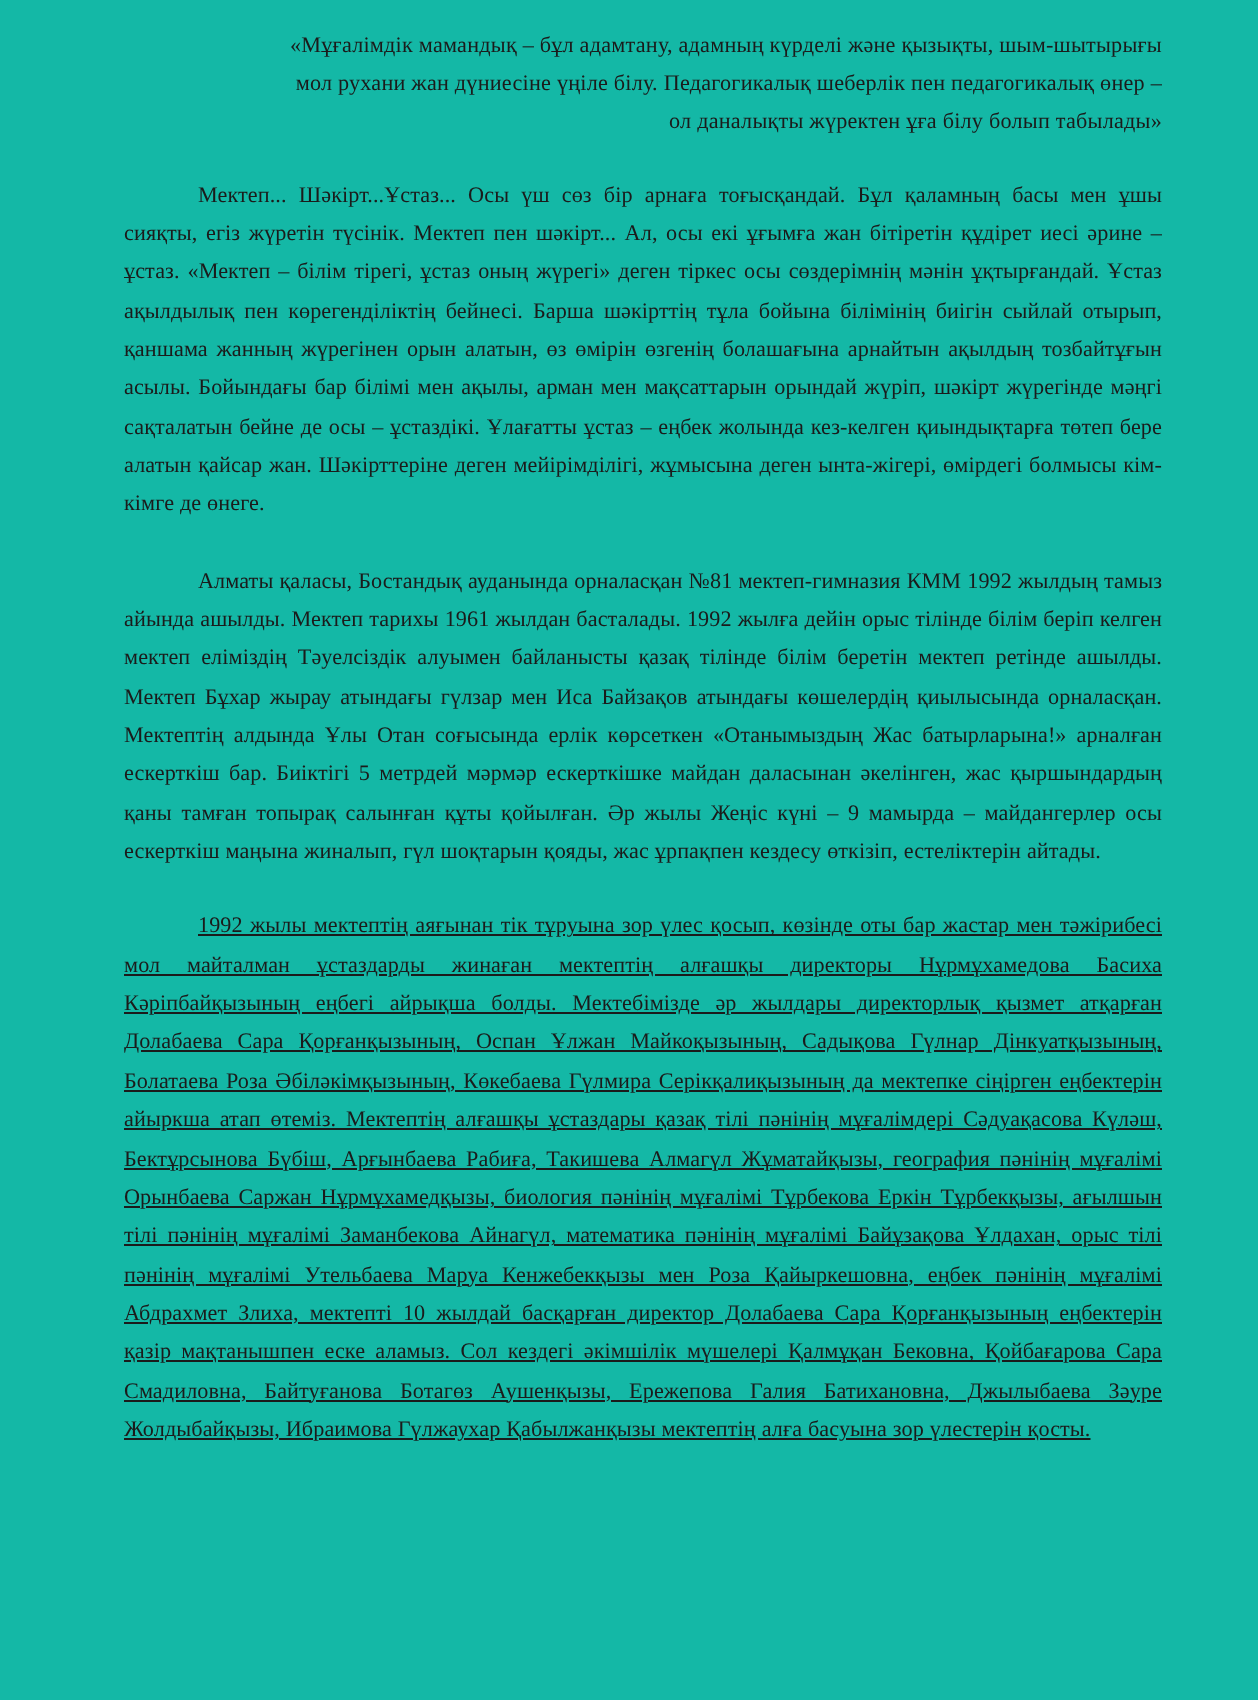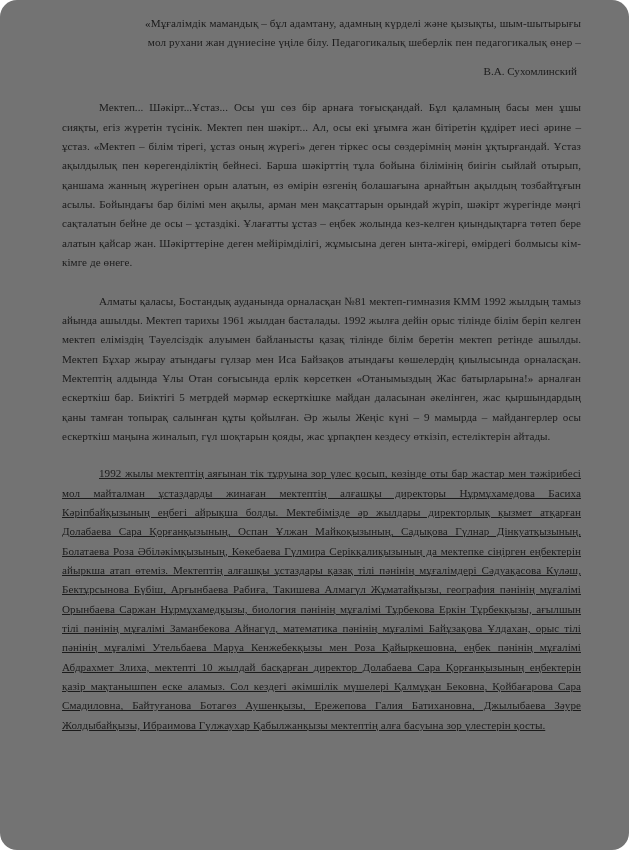--- a/index.html
+++ b/index.html
@@ -13,22 +13,21 @@
     overflow: hidden;
     font-family: "Liberation Serif", "DejaVu Serif", serif;
     color: #1b1b1b;
   }
   .page {
     position: relative;
     width: 629px;
     height: 850px;
     box-sizing: border-box;
     padding: 14px 48px 0 62px;
-    background: #737373;
-    border-radius: 17px;
+    background: #14b8a6;
   }
   .epigraph {
     font-size: 11.1px;
     line-height: 19.2px;
     text-align: justify;
     text-align-last: right;
     margin: 0 0 0 0;
     letter-spacing: 0.01em;
   }
   .epigraph .l1 { display: block; text-align: justify; }
@@ -56,23 +55,23 @@
   .body-par.p3 { margin-top: 18px; text-decoration: underline; }
 </style>
 </head>
 <body>
 
 <div class="page">
 
   <div class="epigraph">
     <span class="l1">«Мұғалімдік мамандық – бұл адамтану, адамның күрделі және қызықты, шым-шытырығы</span>
     <span class="l2">мол рухани жан дүниесіне үңіле білу.  Педагогикалық шеберлік пен педагогикалық өнер –</span>
+    <span class="l3">ол даналықты жүректен ұға білу болып табылады»</span>
   </div>
 
-  <div class="author">В.А. Сухомлинский</div>
 
   <p class="body-par p1">Мектеп... Шәкірт...Ұстаз... Осы үш сөз бір арнаға тоғысқандай. Бұл қаламның басы мен ұшы сияқты, егіз жүретін түсінік. Мектеп пен шәкірт... Ал, осы екі ұғымға жан бітіретін құдірет иесі әрине – ұстаз. «Мектеп – білім тірегі, ұстаз оның жүрегі» деген тіркес осы сөздерімнің мәнін ұқтырғандай. Ұстаз ақылдылық пен көрегенділіктің бейнесі. Барша шәкірттің тұла бойына білімінің биігін сыйлай отырып, қаншама жанның жүрегінен орын алатын, өз өмірін өзгенің болашағына арнайтын ақылдың тозбайтұғын асылы. Бойындағы бар білімі мен ақылы, арман мен мақсаттарын орындай жүріп, шәкірт жүрегінде мәңгі сақталатын бейне де осы – ұстаздікі.  Ұлағатты ұстаз – еңбек жолында кез-келген қиындықтарға төтеп бере алатын қайсар жан. Шәкірттеріне деген мейірімділігі, жұмысына деген ынта-жігері, өмірдегі болмысы кім-кімге де өнеге.</p>
 
   <p class="body-par p2">Алматы қаласы, Бостандық ауданында орналасқан №81 мектеп-гимназия КММ 1992 жылдың тамыз айында ашылды. Мектеп тарихы 1961  жылдан басталады. 1992 жылға дейін орыс тілінде білім беріп келген мектеп еліміздің Тәуелсіздік алуымен байланысты қазақ тілінде білім беретін мектеп ретінде ашылды. Мектеп Бұхар жырау атындағы гүлзар мен Иса Байзақов атындағы көшелердің қиылысында орналасқан. Мектептің алдында Ұлы Отан соғысында ерлік көрсеткен «Отанымыздың Жас батырларына!» арналған ескерткіш  бар. Биіктігі 5 метрдей мәрмәр  ескерткішке майдан даласынан әкелінген, жас қыршындардың қаны тамған топырақ салынған құты қойылған. Әр жылы Жеңіс күні – 9 мамырда – майдангерлер осы ескерткіш маңына жиналып, гүл шоқтарын қояды, жас ұрпақпен кездесу өткізіп, естеліктерін айтады.</p>
 
   <p class="body-par p3">1992 жылы мектептің аяғынан тік тұруына зор үлес қосып, көзінде оты бар жастар мен тәжірибесі мол майталман ұстаздарды жинаған мектептің алғашқы директоры Нұрмұхамедова Басиха Кәріпбайқызының еңбегі айрықша болды. Мектебімізде әр жылдары директорлық қызмет атқарған Долабаева Сара Қорғанқызының, Оспан Ұлжан Майкоқызының,  Садықова Гүлнар Дінкуатқызының, Болатаева Роза Әбіләкімқызының, Көкебаева Гүлмира Серікқалиқызының да мектепке сіңірген еңбектерін айыркша атап өтеміз. Мектептің алғашқы ұстаздары қазақ тілі пәнінің мұғалімдері Сәдуақасова Күләш, Бектұрсынова Бүбіш, Арғынбаева Рабиға, Такишева Алмагүл Жұматайқызы, география пәнінің мұғалімі Орынбаева Саржан Нұрмұхамедқызы, биология пәнінің мұғалімі Тұрбекова Еркін Тұрбекқызы, ағылшын тілі пәнінің мұғалімі Заманбекова Айнагүл, математика пәнінің мұғалімі Байұзақова Ұлдахан, орыс тілі пәнінің  мұғалімі Утельбаева Маруа Кенжебекқызы мен Роза Қайыркешовна, еңбек пәнінің мұғалімі Абдрахмет Злиха, мектепті 10 жылдай басқарған директор Долабаева Сара Қорғанқызының еңбектерін қазір мақтанышпен еске аламыз. Сол кездегі әкімшілік мүшелері Қалмұқан Бековна, Қойбағарова Сара Смадиловна, Байтуғанова Ботагөз Аушенқызы, Ережепова Галия Батихановна, Джылыбаева Зәуре Жолдыбайқызы, Ибраимова Гүлжаухар Қабылжанқызы мектептің алға басуына зор үлестерін қосты.</p>
 
 </div>
 
 </body></html>

